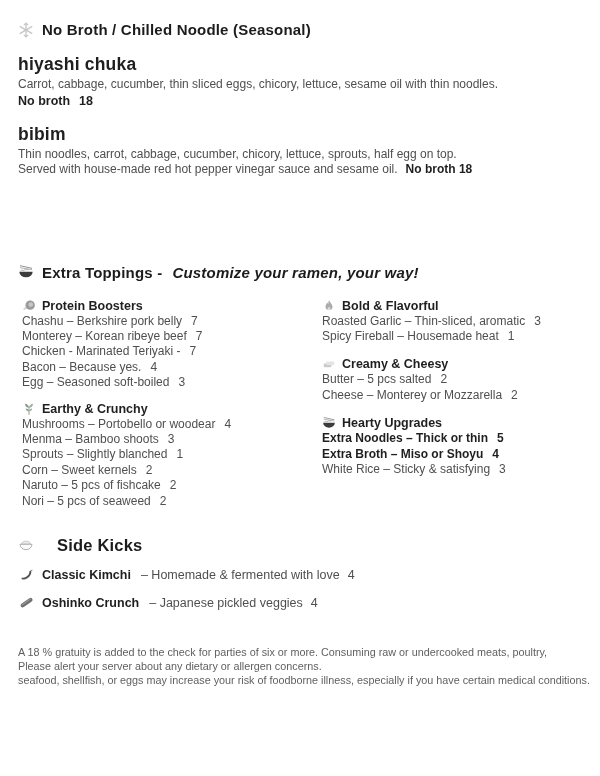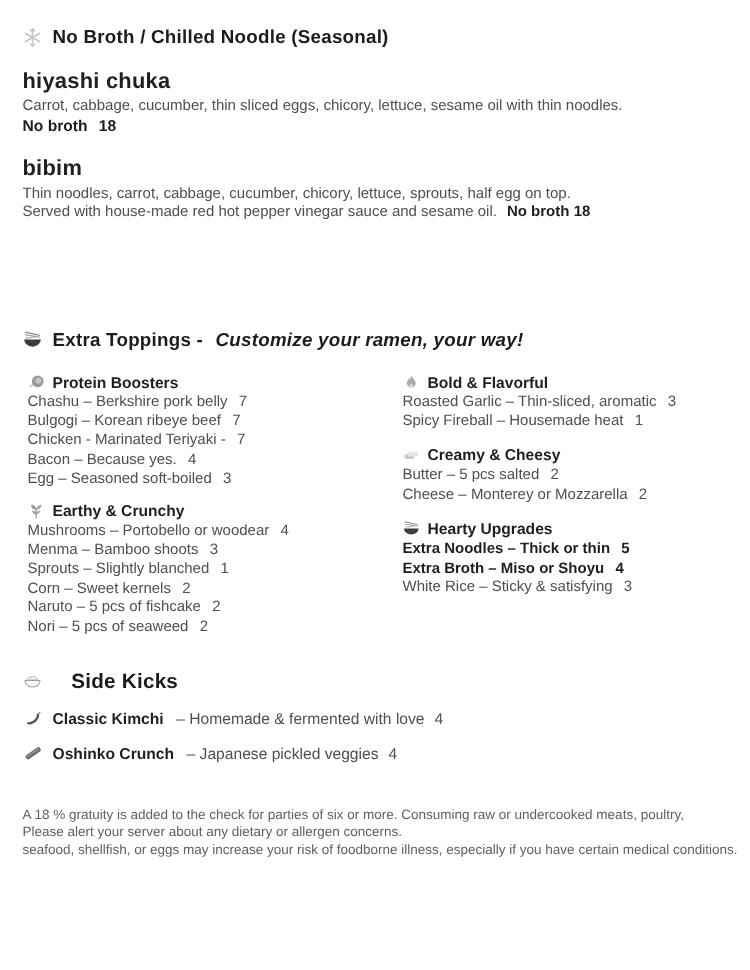--- a/index.html
+++ b/index.html
@@ -97,21 +97,21 @@
                   <circle cx="14" cy="10.5" r="8" fill="#9b9b9b"></circle>
                   <circle cx="15" cy="9.5" r="4" fill="#cdc6c0"></circle>
                 </svg>
             </span>
             <span>Protein Boosters</span>
           </h4>
           <ul>
 
               <li><span>Chashu – Berkshire pork belly</span><span class="pr">7</span></li>
 
-              <li><span>Bulgogi – Korean ribeye beef</span><span class="pr">7</span></li>
+              <li><span>Monterey – Korean ribeye beef</span><span class="pr">7</span></li>
 
               <li><span>Chicken - Marinated Teriyaki -</span><span class="pr">7</span></li>
 
               <li><span>Bacon – Because yes.</span><span class="pr">4</span></li>
 
               <li><span>Egg – Seasoned soft-boiled</span><span class="pr">3</span></li>
             </ul>
         </div>
 
         <div class="group">

